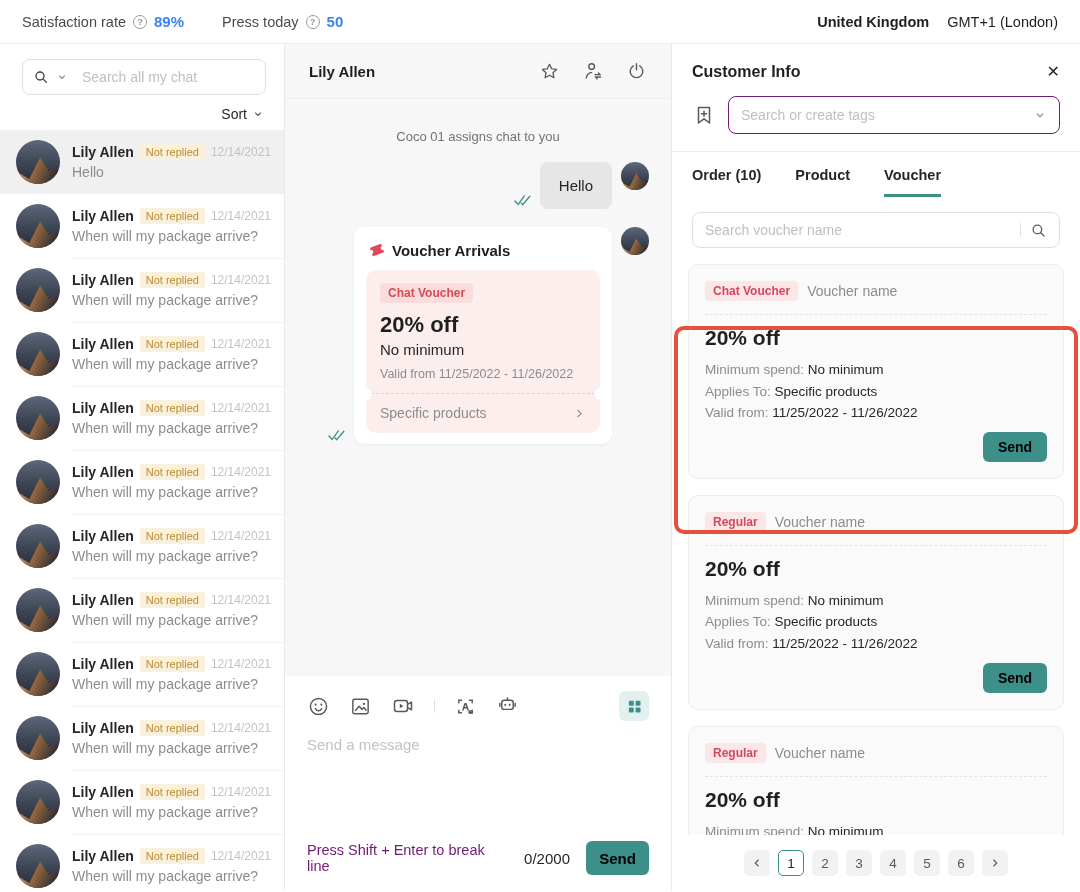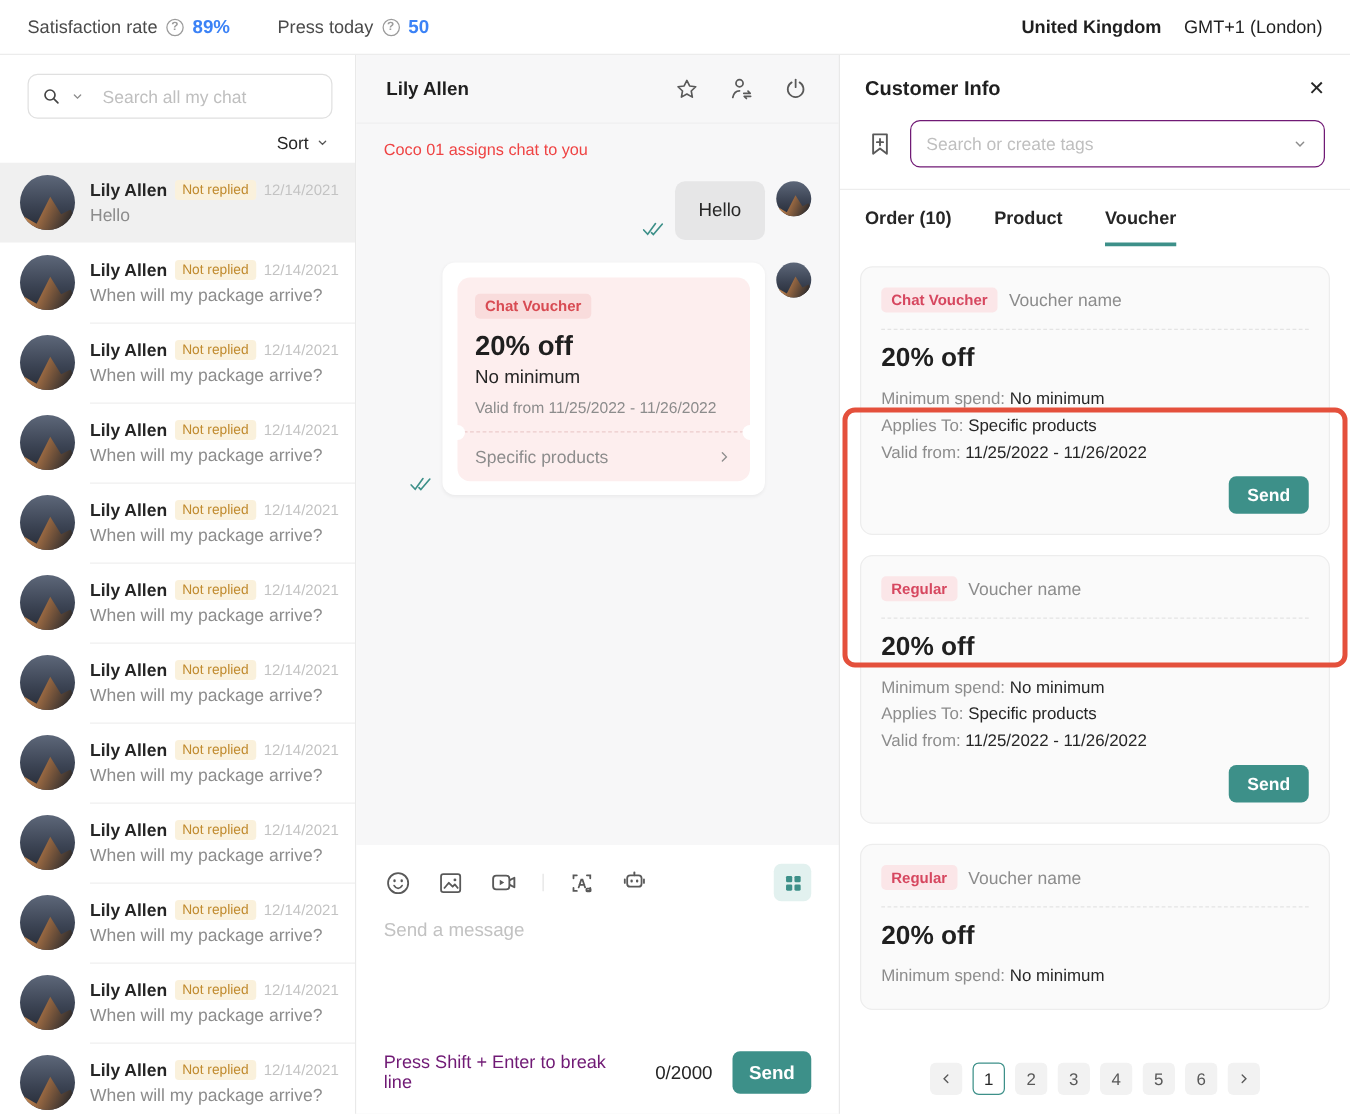--- a/index.html
+++ b/index.html
@@ -47,21 +47,21 @@
   .chat-item-badge { font-size:11px; color:#c08a2d; background:#faf1dc; padding:2px 6px; border-radius:3px; white-space:nowrap; }
   .chat-item-date { margin-left:auto; font-size:12px; color:#c3c3c3; white-space:nowrap; }
   .chat-item-preview { margin-top:4px; font-size:14px; color:#8c8c8c; white-space:nowrap; overflow:hidden; text-overflow:ellipsis; }
 
   
   .chat-header { height:55px; display:flex; align-items:center; padding:0 24px; border-bottom:1px solid #efefef; flex:none; }
   .chat-title { font-size:15px; font-weight:bold; color:#1f1f1f; }
   .chat-header-icons { margin-left:auto; display:flex; align-items:center; gap:22px; }
   .icon-btn { cursor:pointer; display:inline-flex; }
   .chat-body { flex:1; padding:0 22px; overflow:hidden; }
-  .sys-msg { text-align:left; font-size:13px; color:#ef4444; margin-top:13px; }
+  .sys-msg { text-align:center; font-size:13px; color:#737373; margin-top:30px; }
   .msg-row { display:flex; justify-content:flex-end; align-items:flex-start; gap:9px; margin-top:18px; }
   .msg-check { align-self:flex-end; margin-bottom:2px; flex:none; }
   .bubble { background:#e6e6e7; border-radius:8px; padding:15px 19px; font-size:15px; color:#262626; }
   .chat-voucher-card { width:258px; background:#fff; border-radius:10px; padding:12px 12px 11px; box-shadow:0 1px 3px rgba(0,0,0,.05); }
   .cvc-title { display:flex; align-items:center; gap:6px; font-size:15px; font-weight:bold; color:#1f1f1f; margin:2px 0 11px 2px; }
   .pink-ticket { background:#fdeeee; border-radius:10px; }
   .pt-top { padding:13px 14px 12px; }
   .pt-badge { display:inline-block; font-size:12px; font-weight:bold; color:#d84b53; background:#f9dcdc; padding:3px 8px; border-radius:4px; }
   .pt-discount { font-size:22px; font-weight:bold; color:#1f1f1f; margin:9px 0 3px; }
   .pt-min { font-size:15px; color:#262626; }
@@ -72,21 +72,21 @@
   .pt-footer { display:flex; align-items:center; justify-content:space-between; padding:11px 14px 12px; font-size:14px; color:#8c8c8c; cursor:pointer; }
 
   .composer { background:#fff; height:215px; flex:none; padding:15px 22px 16px; display:flex; flex-direction:column; }
   .composer-icons { display:flex; align-items:center; gap:19px; color:#595959; }
   .grid-btn { margin-left:auto; width:30px; height:30px; border-radius:6px; background:#e2f1ef; display:flex; align-items:center; justify-content:center; cursor:pointer; }
   .composer-input { margin-top:15px; border:none; outline:none; font-size:15px; font-family:inherit; color:#000000; background:transparent; width:100%; }
   .composer-input::placeholder { color:#c2c2c2; }
   .composer-bottom { margin-top:auto; display:flex; align-items:center; gap:16px; }
   .composer-hint { font-size:14.5px; color:#701a75; margin-right:auto; }
   .char-counter { font-size:15px; color:#262626; }
-  .btn { background:var(--accent); color:#ffffff; border:none; border-radius:6px; font-family:inherit; font-weight:bold; cursor:pointer; }
+  .btn { background:var(--accent); color:#000000; border:none; border-radius:6px; font-family:inherit; font-weight:bold; cursor:pointer; }
   .btn-send-big { width:64px; height:34px; font-size:15px; }
 
   
   .info-header { display:flex; align-items:center; padding:19px 20px 15px; }
   .info-title { font-size:16px; font-weight:bold; color:#1f1f1f; }
   .close-x { margin-left:auto; font-size:16px; color:#262626; cursor:pointer; line-height:1; }
   .close-x::before { content:"✕"; }
   .tag-row { display:flex; align-items:center; gap:12px; padding:0 20px 17px; }
   .tag-input-wrap { flex:1; height:38px; border:1px solid #701a75; border-radius:8px; display:flex; align-items:center; padding:0 12px; gap:8px; }
   .tag-input-wrap input { flex:1; border:none; outline:none; font-size:14px; font-family:inherit; color:#262626; background:transparent; }
@@ -346,20 +346,28 @@
         </div>
 
         <div class="msg-row">
           <span class="msg-check">
             <svg class="ic" width="17" height="13" viewBox="0 0 18 13" fill="none" stroke="#3d9089" stroke-width="1.4" stroke-linecap="round">
                 <path d="M1 7l3.4 3.6L11 1.6"></path>
                 <path d="M7.6 9.2l1.6 1.7L16.8 2"></path>
               </svg>
           </span>
           <div class="chat-voucher-card">
+            <div class="cvc-title">
+              <span>
+                <svg class="ic" width="18" height="18" viewBox="0 0 24 24">
+                    <path fill="#e0475a" transform="rotate(-20 12 12)" d="M4 7.5A1.5 1.5 0 0 1 5.5 6h13A1.5 1.5 0 0 1 20 7.5v2a2.5 2.5 0 0 0 0 5v2a1.5 1.5 0 0 1-1.5 1.5h-13A1.5 1.5 0 0 1 4 16.5v-2a2.5 2.5 0 0 0 0-5z"></path>
+                  </svg>
+              </span>
+              <span>Voucher Arrivals</span>
+            </div>
             <div class="pink-ticket">
               <div class="pt-top">
                 <span class="pt-badge">Chat Voucher</span>
                 <div class="pt-discount">20% off</div>
                 <div class="pt-min">No minimum</div>
                 <div class="pt-valid">Valid from 11/25/2022 - 11/26/2022</div>
               </div>
               <div class="ticket-divider"></div>
               <div class="pt-footer">
                 <span>Specific products</span>
@@ -453,20 +461,30 @@
               </svg>
           </span>
         </div>
       </div>
       <div class="hdiv"></div>
       <div class="tabs">
           <span class="tab">Order (10)</span>
           <span class="tab">Product</span>
           <span class="tab active">Voucher</span>
         </div>
+      <div class="vsearch">
+        <input placeholder="Search voucher name" style="">
+        <span class="vsep"></span>
+        <span>
+          <svg class="ic" width="17" height="17" viewBox="0 0 24 24" fill="none" stroke="#595959" stroke-width="1.8" stroke-linecap="round">
+              <circle cx="10.5" cy="10.5" r="6"></circle>
+              <path d="M15.2 15.2 20 20"></path>
+            </svg>
+        </span>
+      </div>
       <div class="voucher-list">
           <div class="voucher-card">
     <div class="vc-top">
       <span class="vc-badge">Chat Voucher</span>
       <span class="vc-name">Voucher name</span>
     </div>
     <div class="vc-divider"></div>
     <div class="vc-discount">20% off</div>
     <div class="vc-row"><span class="lbl">Minimum spend:</span> <span class="val">No minimum</span></div>
     <div class="vc-row"><span class="lbl">Applies To:</span> <span class="val">Specific products</span></div>

